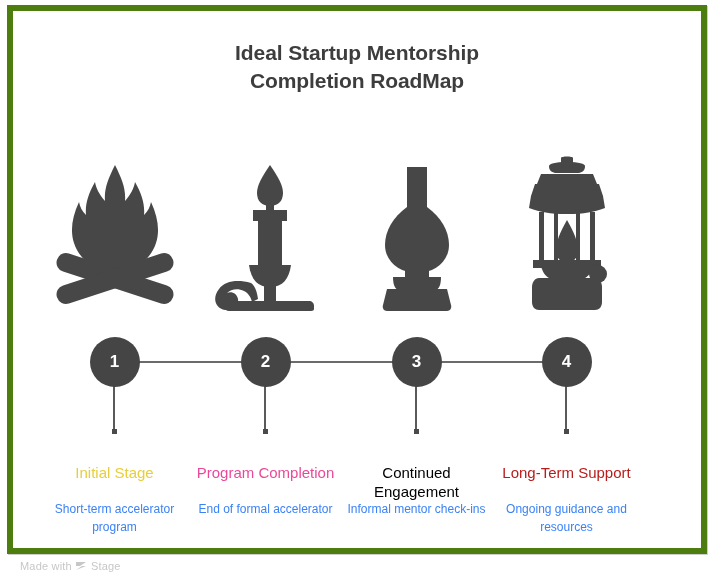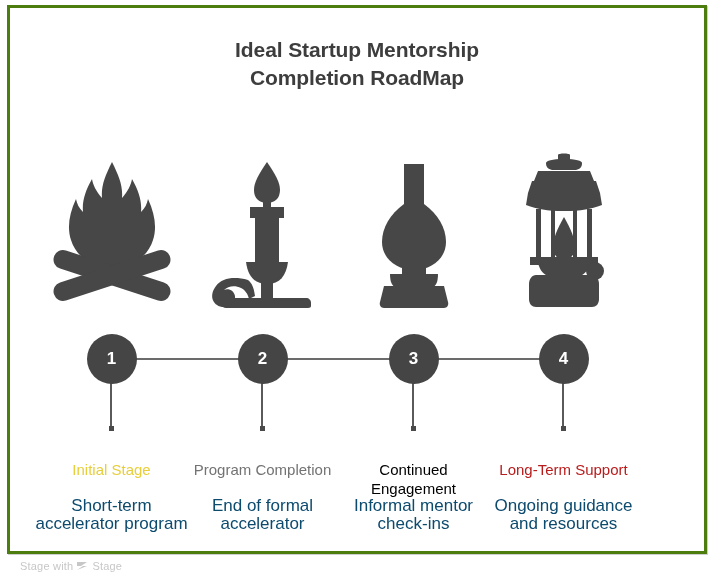--- a/index.html
+++ b/index.html
@@ -16,21 +16,21 @@
   }
 
   #infographic-card {
     position: absolute;
     left: 7px;
     top: 5px;
     width: 700px;
     height: 549px;
     box-sizing: border-box;
     background: #ffffff;
-    border: 3px solid #4d7c0f;
+    border: 6px solid #4d7c0f;
     box-shadow: 1px 1px 0 0 #cfcfcf;
   }
 
   #chart-title {
     position: absolute;
     left: 0;
     top: 28px;
     width: 100%;
     text-align: center;
     font-size: 21px;
@@ -128,23 +128,23 @@
     font-weight: normal;
     line-height: 19px;
   }
 
   .stage-desc {
     position: absolute;
     top: 489px;
     left: -7px;
     width: 165px;
     text-align: center;
-    font-size: 17px;
+    font-size: 12px;
     line-height: 18px;
-    color: #0c4a6e;
+    color: #3b82f6;
   }
 
   
   #timeline-rail {
     position: absolute;
     left: 101px;
     top: 350px;
     width: 453px;
     height: 2px;
     background: #6b6b6b;
@@ -246,21 +246,21 @@
           </g>
         </svg>
       </div>
       <div class="stage-node">
         <span>2</span>
       </div>
       <div class="stage-droplinewrap">
         <div class="stage-dropline"></div>
         <div class="stage-dropdot"></div>
       </div>
-      <div class="stage-heading" style="color:#737373">Program Completion</div>
+      <div class="stage-heading" style="color:#ec4899">Program Completion</div>
       <div class="stage-desc">End of formal accelerator</div>
     </div>
 
     <div class="stage-col" data-col="2">
       <div class="stage-icon">
         <svg width="100" height="148" viewBox="0 0 100 148" aria-hidden="true">
           <g fill="#474747">
 
             <path d="M40 4 L60 4 L60 46 L40 46 Z"></path>
 
@@ -347,20 +347,20 @@
         <div class="stage-dropdot"></div>
       </div>
       <div class="stage-heading" style="color:#b91c1c">Long-Term Support</div>
       <div class="stage-desc">Ongoing guidance and resources</div>
     </div>
 
   </div>
 </div>
 
 <div id="watermark">
-  <span>Stage with</span>
+  <span>Made with</span>
   <span>
     <svg width="11" height="10" viewBox="0 0 11 10" aria-hidden="true">
       <path d="M0 1 L10 1 L4 5 L10 5 L0 9 L6 5 L0 5 Z" fill="#c7c7c7"></path>
     </svg>
   </span>
   <span>Stage</span>
 </div>
 
 </body></html>

